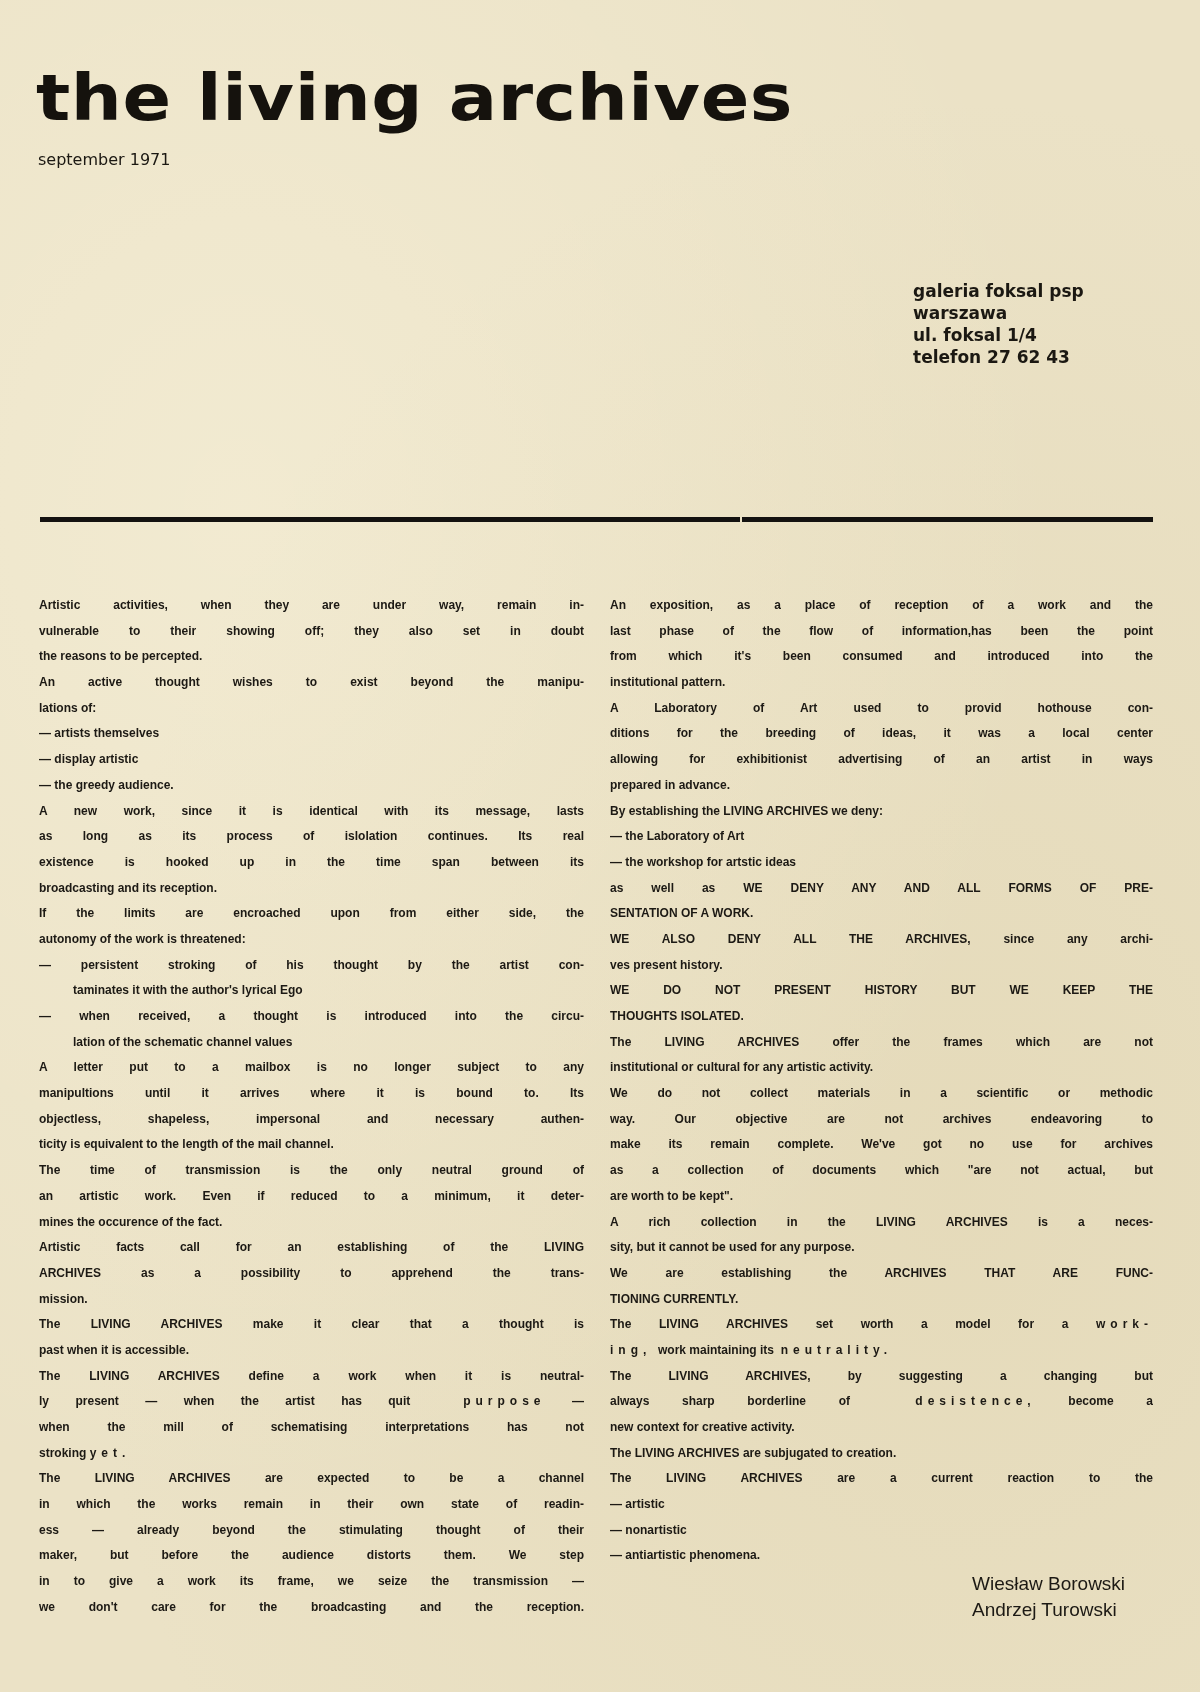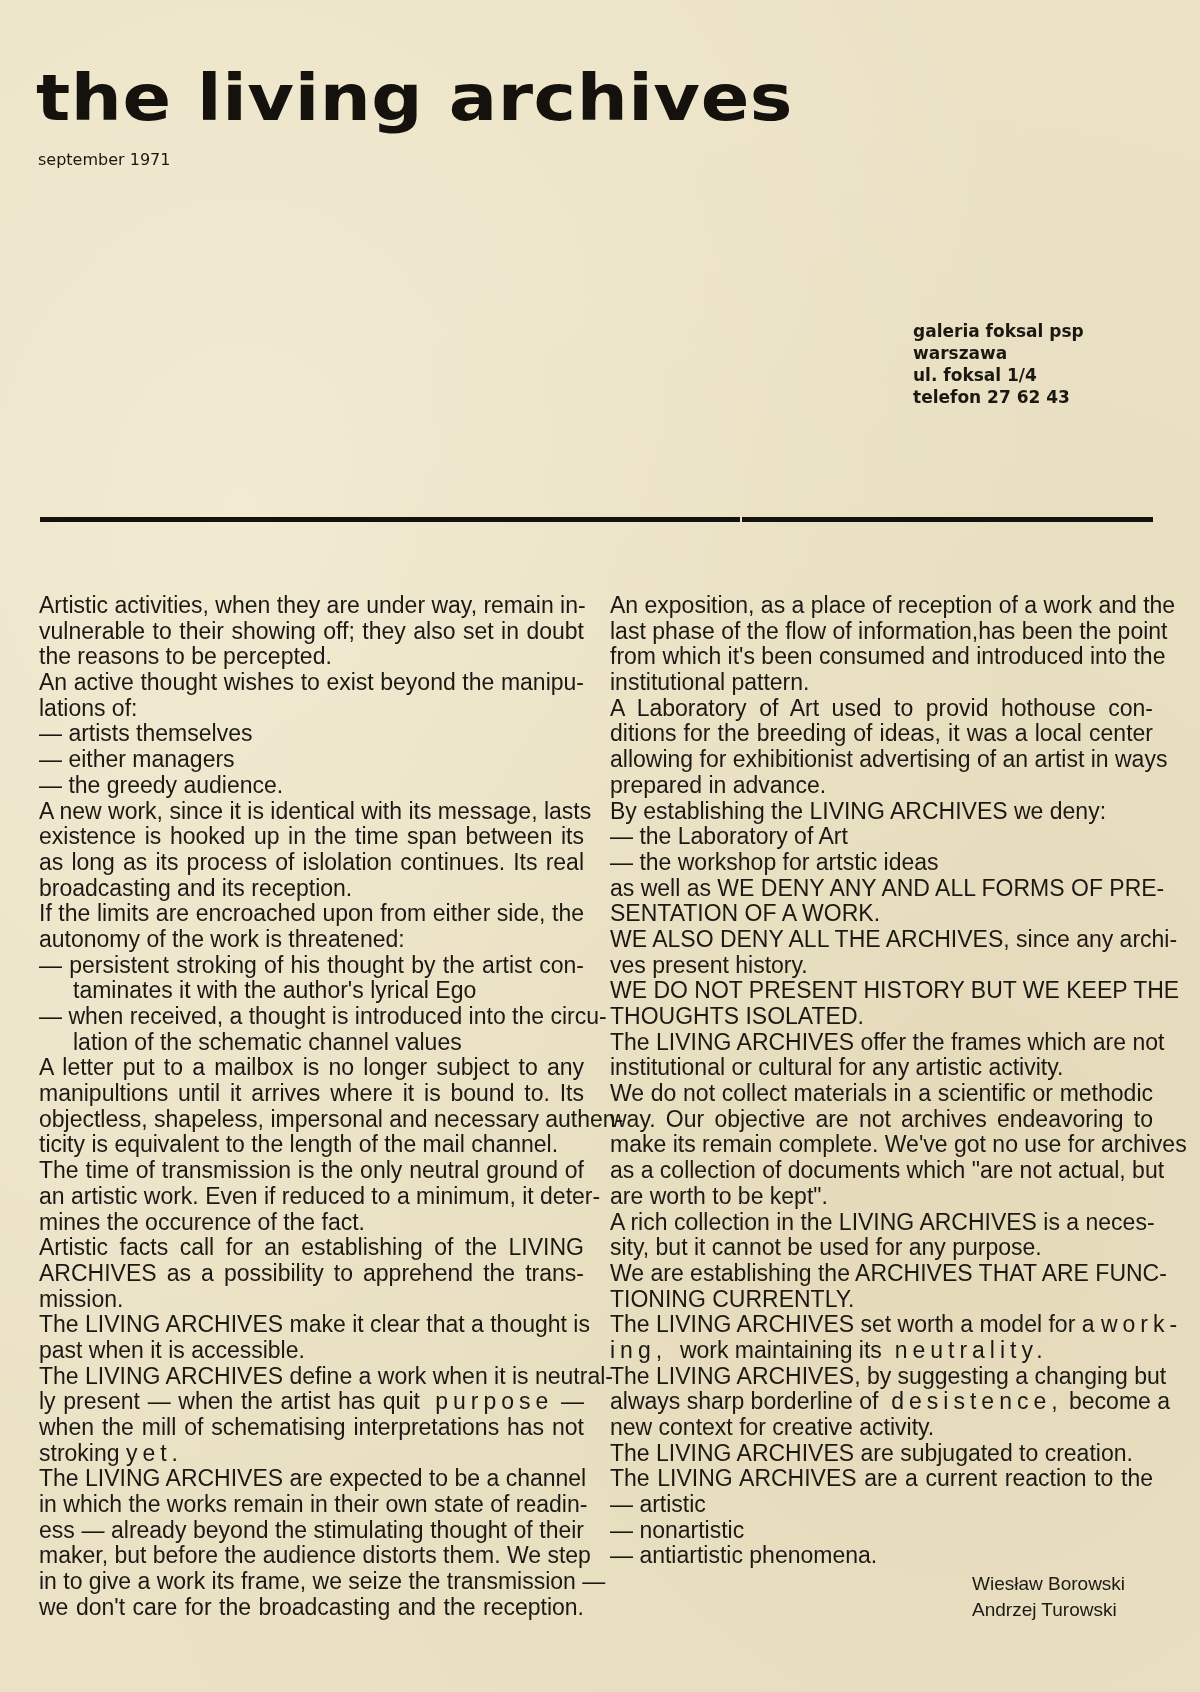--- a/index.html
+++ b/index.html
@@ -21,31 +21,31 @@
     transform: scaleX(1.12); transform-origin: left top;
   }
   .date {
     position: absolute; left: 38px; top: 150px;
     font-family: "DejaVu Sans", sans-serif; font-weight: normal;
     font-size: 16px; color: #1b1812;
   }
   .address {
     position: absolute; left: 913px; top: 280px;
     font-family: "DejaVu Sans", sans-serif; font-weight: bold;
-    font-size: 17px; line-height: 22px; color: #1b1812; margin-top: 40px;
+    font-size: 17px; line-height: 22px; color: #1b1812;
   }
   .address div { white-space: nowrap; }
   .rule {
     position: absolute; top: 517px; height: 5px; background: #141210;
   }
   .rule.a { left: 40px; width: 700px; }
   .rule.b { left: 742px; width: 411px; }
   .col {
     position: absolute; top: 593px;
-    font-size: 23px; line-height: 25.7px; color: #1c1914;
+    font-size: 12px; line-height: 25.7px; color: #1c1914; font-weight: bold;
   }
   .col.left { left: 39px; width: 545px; }
   .col.right { left: 610px; width: 543px; }
   .line {
     display: block; height: 25.7px; white-space: nowrap;
     text-align: justify; text-align-last: justify;
   }
   .line.last { text-align-last: left; }
   .line.indent { padding-left: 34px; }
   .spaced { letter-spacing: 5px; margin-top: 12px; }
@@ -70,25 +70,25 @@
 <div class="rule a"></div>
 <div class="rule b"></div>
 
 <div class="col left">
   <span class="line">Artistic activities, when they are under way, remain in-</span>
   <span class="line">vulnerable to their showing off; they also set in doubt</span>
   <span class="line last">the reasons to be percepted.</span>
   <span class="line">An active thought wishes to exist beyond the manipu-</span>
   <span class="line last">lations of:</span>
   <span class="line last">— artists themselves</span>
-  <span class="line last">— either managers</span>
+  <span class="line last">— display artistic</span>
   <span class="line last">— the greedy audience.</span>
   <span class="line">A new work, since it is identical with its message, lasts</span>
+  <span class="line">as long as its process of islolation continues. Its real</span>
   <span class="line">existence is hooked up in the time span between its</span>
-  <span class="line">as long as its process of islolation continues. Its real</span>
   <span class="line last">broadcasting and its reception.</span>
   <span class="line">If the limits are encroached upon from either side, the</span>
   <span class="line last">autonomy of the work is threatened:</span>
   <span class="line">— persistent stroking of his thought by the artist con-</span>
   <span class="line last indent">taminates it with the author's lyrical Ego</span>
   <span class="line">— when received, a thought is introduced into the circu-</span>
   <span class="line last indent">lation of the schematic channel values</span>
   <span class="line">A letter put to a mailbox is no longer subject to any</span>
   <span class="line">manipultions until it arrives where it is bound to. Its</span>
   <span class="line">objectless, shapeless, impersonal and necessary authen-</span>

